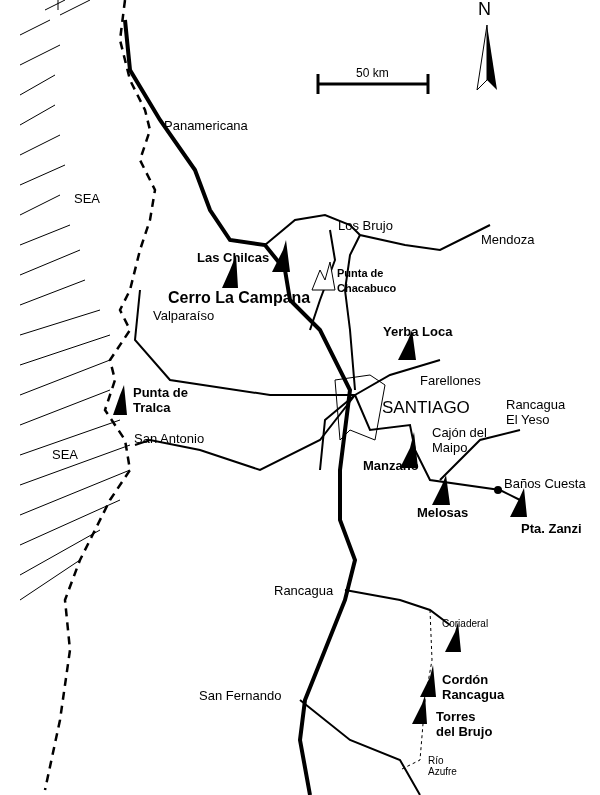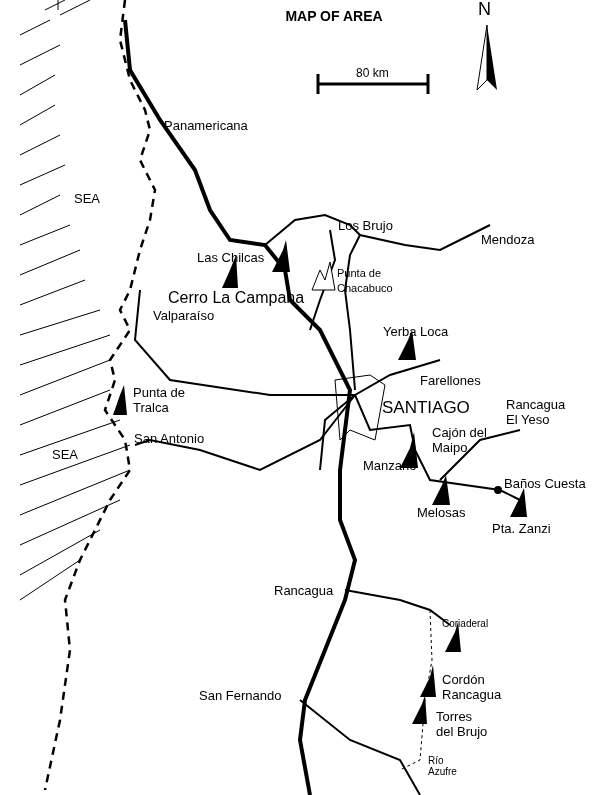--- a/index.html
+++ b/index.html
@@ -1,19 +1,19 @@
 <!DOCTYPE html>
 <html><head>
 <meta charset="utf-8">
 <style>
   html,body{margin:0;padding:0;background:#fff;}
   body{width:600px;height:795px;position:relative;overflow:hidden;font-family:"Liberation Sans",sans-serif;}
   svg{position:absolute;left:0;top:0;}
   .lbl{position:absolute;font-size:13px;color:#000;white-space:nowrap;line-height:15px;}
-  .b{font-weight:normal;}
+  .b{font-weight:bold;}
   .sm{font-size:10px;line-height:11px;}
   .title{position:absolute;left:246px;top:8px;width:176px;text-align:center;font-weight:bold;font-size:14px;line-height:16px;}
   .big{font-size:17px;font-weight:normal;}
 </style>
 </head>
 <body>
 
 <svg width="600" height="795">
 
   <g stroke="#000" stroke-width="1" fill="none">
@@ -62,23 +62,22 @@
     <path d="M432,505 L442,485 L446,475 L450,505 Z"></path>
     <path d="M510,517 L520,497 L524,488 L527,517 Z"></path>
     <path d="M445,652 L455,632 L458,622 L461,652 Z"></path>
     <path d="M420,697 L430,677 L433,665 L436,697 Z"></path>
     <path d="M412,724 L422,704 L425,695 L427,724 Z"></path>
   </g>
   <path d="M312,290 L320,270 L325,280 L330,262 L335,290 Z" fill="#fff" stroke="#000"></path>
 </svg>
 
 <div class="title">
-    <div>MAP OF AREA</div>
   </div>
-<div class="lbl" style="left:356px;top:66px;font-size:12px">80 km</div>
+<div class="lbl" style="left:356px;top:66px;font-size:12px">50 km</div>
 <div class="lbl" style="left:478px;top:2px;font-size:18px">N</div>
 
 <div class="lbl" style="left:164px;top:118px">Panamericana</div>
 <div class="lbl" style="left:74px;top:191px">SEA</div>
 <div class="lbl" style="left:52px;top:447px">SEA</div>
 <div class="lbl" style="left:338px;top:218px">Los Brujo</div>
 <div class="lbl" style="left:481px;top:232px">Mendoza</div>
 <div class="lbl" style="left:153px;top:308px">Valparaíso</div>
 <div class="lbl" style="left:420px;top:373px">Farellones</div>
 <div class="lbl big" style="left:382px;top:400px">SANTIAGO</div>
@@ -106,21 +105,21 @@
     <div>Punta de</div>
     <div>Chacabuco</div>
   </div>
 <div class="lbl b" style="left:383px;top:324px">Yerba Loca</div>
 <div class="lbl b" style="left:133px;top:385px">
     <div>Punta de</div>
     <div>Tralca</div>
   </div>
 <div class="lbl b" style="left:363px;top:458px">Manzano</div>
 <div class="lbl b" style="left:417px;top:505px">Melosas</div>
-<div class="lbl b" style="left:492px;top:521px">Pta. Zanzi</div>
+<div class="lbl b" style="left:521px;top:521px">Pta. Zanzi</div>
 <div class="lbl b" style="left:442px;top:672px">
     <div>Cordón</div>
     <div>Rancagua</div>
   </div>
 <div class="lbl b" style="left:436px;top:709px">
     <div>Torres</div>
     <div>del Brujo</div>
   </div>
 
 </body></html>

